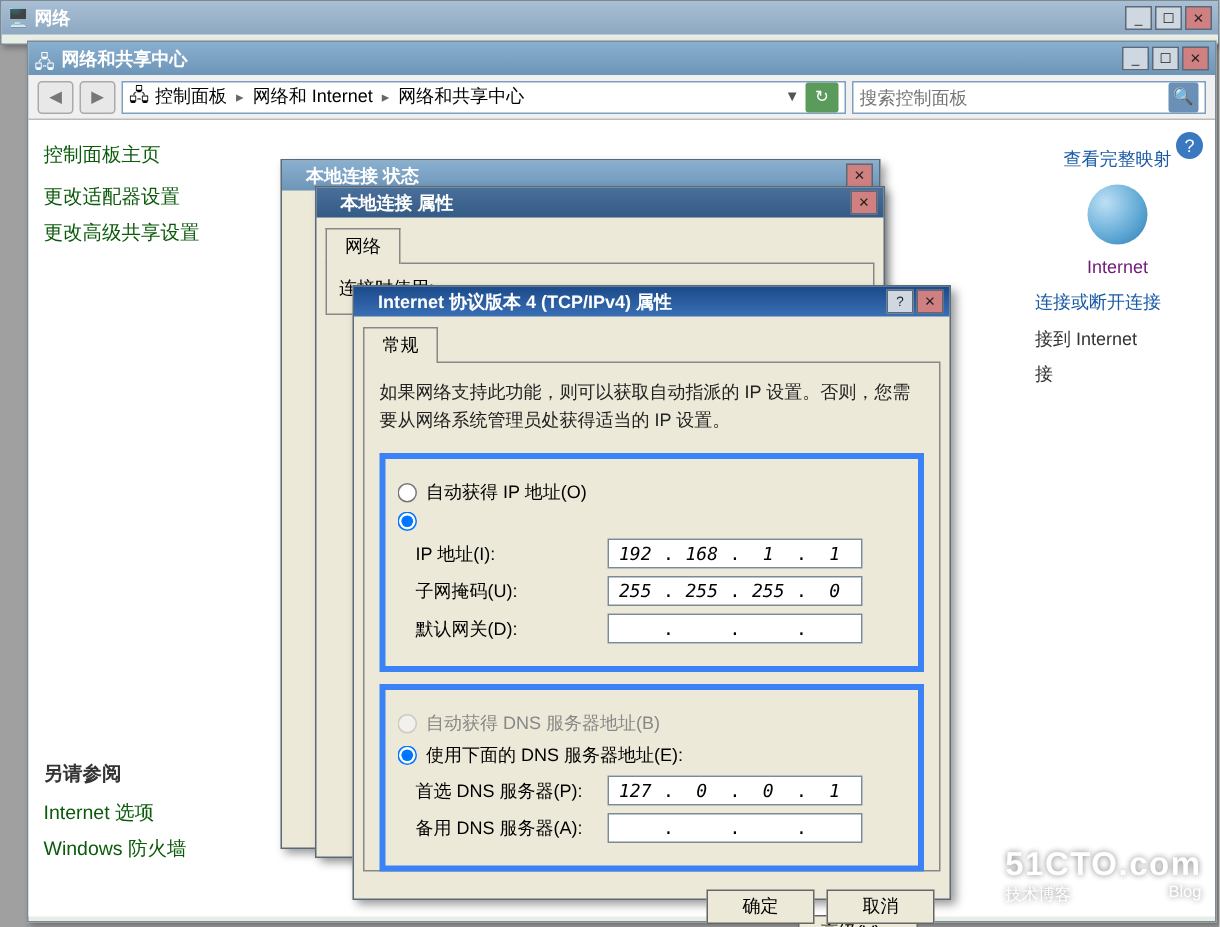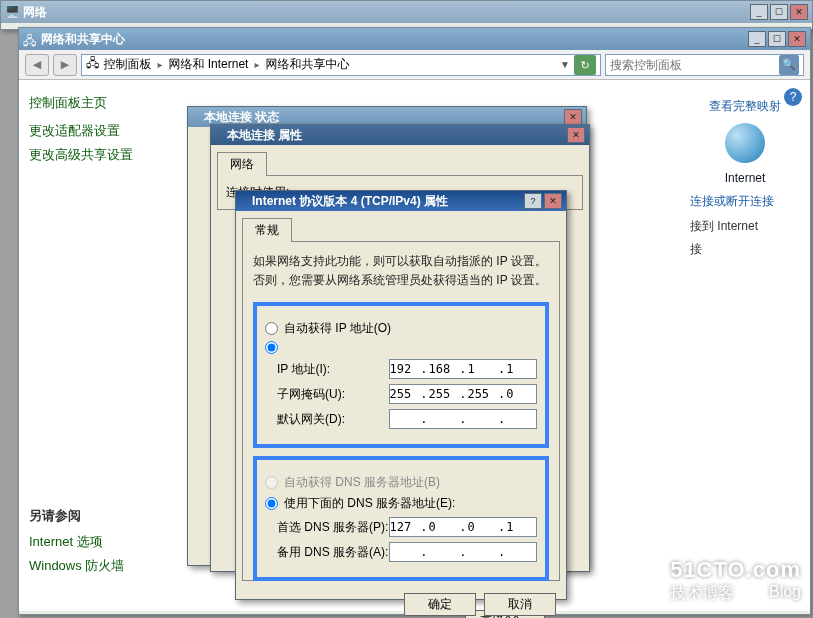--- a/index.html
+++ b/index.html
@@ -14,65 +14,65 @@
   .winbtn.close { background: #d08080; }
   
   .w-net { left: 0; top: 0; width: 813px; height: 30px; }
   .w-net .titlebar { background: linear-gradient(#a8bfd4, #8da8c1); }
   
   .w-nsc { left: 18px; top: 27px; width: 793px; height: 588px; }
   .toolbar { height: 30px; background: #f0f0f0; border-bottom: 1px solid #bbb; display: flex; align-items: center; padding: 0 6px; gap: 4px; }
   .navbtn { width: 24px; height: 22px; background: #e8e8e8; border: 1px solid #aaa; border-radius: 3px; display: flex; align-items: center; justify-content: center; cursor: pointer; font-size: 11px; color: #777; }
   .addr { flex: 1; height: 22px; background: #fff; border: 1px solid #7ea0c0; display: flex; align-items: center; padding: 0 4px; font-size: 12px; gap: 4px; }
   .addr .refresh { width: 22px; height: 20px; background: #5a9a5a; color: #fff; text-align: center; line-height: 20px; font-size: 11px; border-radius: 2px; cursor: pointer; }
-  .search { width: 199px; height: 22px; background: #fff; border: 1px solid #7ea0c0; display: flex; align-items: center; padding: 0 4px; color: #888; }
+  .search { width: 236px; height: 22px; background: #fff; border: 1px solid #7ea0c0; display: flex; align-items: center; padding: 0 4px; color: #888; }
   .search input { border: none; outline: none; flex: 1; font-size: 12px; }
   .search .glass { width: 20px; height: 20px; background: #6a90b8; display: flex; align-items: center; justify-content: center; color: #fff; font-size: 11px; border-radius: 2px; cursor: pointer; }
   .body { display: flex; height: calc(100% - 55px); background: #fff; }
   .sidebar { width: 185px; padding: 14px 10px; }
   .sidebar .head { color: #0a5a0a; font-size: 13px; margin-bottom: 10px; }
   .sidebar a { display: block; color: #0a5a0a; text-decoration: none; font-size: 13px; margin: 6px 0; cursor: pointer; }
   .sidebar .sec2 { position: absolute; bottom: 30px; left: 10px; }
   .sidebar .sec2 .h { font-weight: bold; color: #333; font-size: 13px; margin-bottom: 8px; }
   .main { flex: 1; padding: 10px; position: relative; }
   .right-pane { width: 130px; padding: 10px; text-align: center; font-size: 12px; }
   .right-pane .globe { width: 40px; height: 40px; margin: 8px auto; background: radial-gradient(circle at 30% 30%, #bde0f5, #5fa8d5 60%, #2a7ab0); border-radius: 50%; position: relative; }
-  .right-pane .lbl { color: #0f172a; }
+  .right-pane .lbl { color: #701a75; }
   .right-pane .link { color: #1a5aa5; cursor: pointer; margin: 8px 0; font-size: 12px; text-align: left; }
   .right-pane .txt { color: #333; margin: 6px 0; font-size: 12px; text-align: left; }
   .helpq { position: absolute; right: 8px; top: 60px; width: 18px; height: 18px; border-radius: 50%; background: #3a78c0; color: #fff; text-align: center; line-height: 18px; font-size: 12px; cursor: pointer; }
   
   .dlg { position: absolute; background: #ece9d8; border: 1px solid #5a6a78; box-shadow: 3px 3px 6px rgba(0,0,0,0.4); }
   .dlg .titlebar { height: 20px; padding-left: 16px; }
   .w-status { left: 187px; top: 106px; width: 400px; height: 460px; }
   .w-props { left: 210px; top: 124px; width: 380px; height: 448px; }
-  .w-ipv4 { left: 235px; top: 190px; width: 332px; height: 410px; background: #ece9d8; }
+  .w-ipv4 { left: 235px; top: 190px; width: 399px; height: 410px; background: #ece9d8; }
   .w-ipv4 .titlebar { background: linear-gradient(#1a4a8a, #3a6fb5); }
   .tabbar { padding: 6px 6px 0 6px; }
   .tab { display: inline-block; padding: 3px 12px; background: #ece9d8; border: 1px solid #888; border-bottom: none; font-size: 12px; position: relative; top: 1px; cursor: pointer; }
   .tabpane { margin: 0 6px 6px 6px; background: #ece9d8; border: 1px solid #888; padding: 10px; height: 340px; }
   .desc { font-size: 12px; color: #222; line-height: 1.6; margin-bottom: 12px; }
   .group { border: 4px solid #3b82f6; padding: 10px 8px; margin-bottom: 8px; position: relative; }
   .radio-row { display: flex; align-items: center; font-size: 12px; margin: 4px 0; gap: 6px; }
   .radio-row input { margin: 0; }
   .field-row { display: flex; align-items: center; font-size: 12px; margin: 5px 0; }
   .field-row .lbl { width: 140px; padding-left: 12px; }
   .ipbox { width: 170px; height: 20px; background: #fff; border: 1px solid #7a8a97; display: flex; align-items: center; }
-  .ipbox input { border: none; outline: none; width: 25%; text-align: left; font-size: 12px; font-family: monospace; }
+  .ipbox input { border: none; outline: none; width: 25%; text-align: center; font-size: 12px; font-family: monospace; font-style: italic; }
   .ipbox .dot { padding: 0 1px; font-family: monospace; }
   .check-row { display: flex; align-items: center; gap: 6px; font-size: 12px; margin-top: 47px; }
   .adv-row { display: flex; justify-content: space-between; align-items: center; margin-top: 6px; padding: 0 4px; }
   .btn { padding: 2px 14px; background: #ece9d8; border: 1px solid #666; font-size: 12px; cursor: pointer; min-width: 72px; }
   .dlg-btns { display: flex; justify-content: flex-end; gap: 8px; padding: 6px 10px; }
   .disabled { color: #888; align-items: center; }
   .w-props .tabpane-simple { margin: 0 6px; border: 1px solid #888; background: #ece9d8; padding: 8px; font-size: 12px; }
   
   .wm { position: absolute; right: 12px; bottom: 14px; color: #fff; text-shadow: 0 0 4px rgba(0,0,0,0.6); opacity: 0.85; font-family: Arial; }
   .wm .big { font-size: 22px; font-weight: bold; letter-spacing: 1px; }
-  .wm .small { font-size: 16px; display: flex; justify-content: space-between; }
+  .wm .small { font-size: 11px; display: flex; justify-content: space-between; }
   .arrow { font-size: 10px; color: #555; }
   .bc-sep { color: #666; margin: 0 2px; }
 </style>
 </head>
 <body>
 
 <div class="win w-net">
   <div class="titlebar">
     <span class="icon">🖥️</span>
     <span class="title">网络</span>

